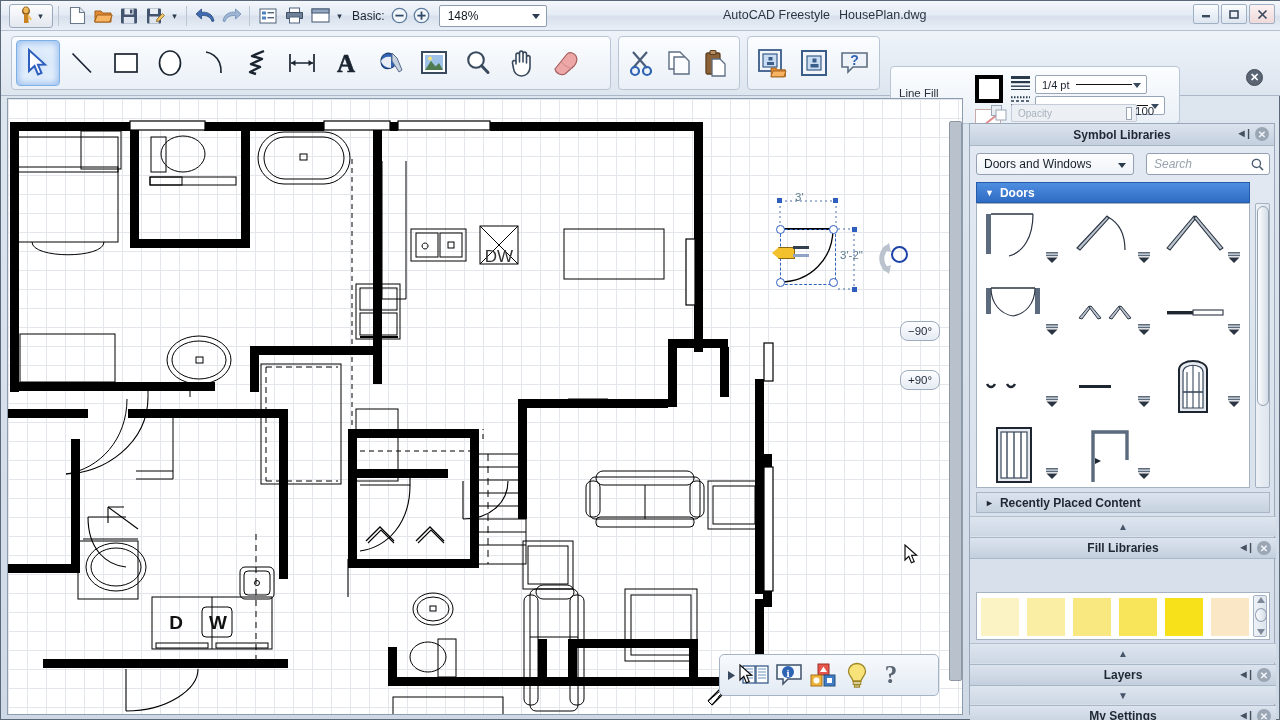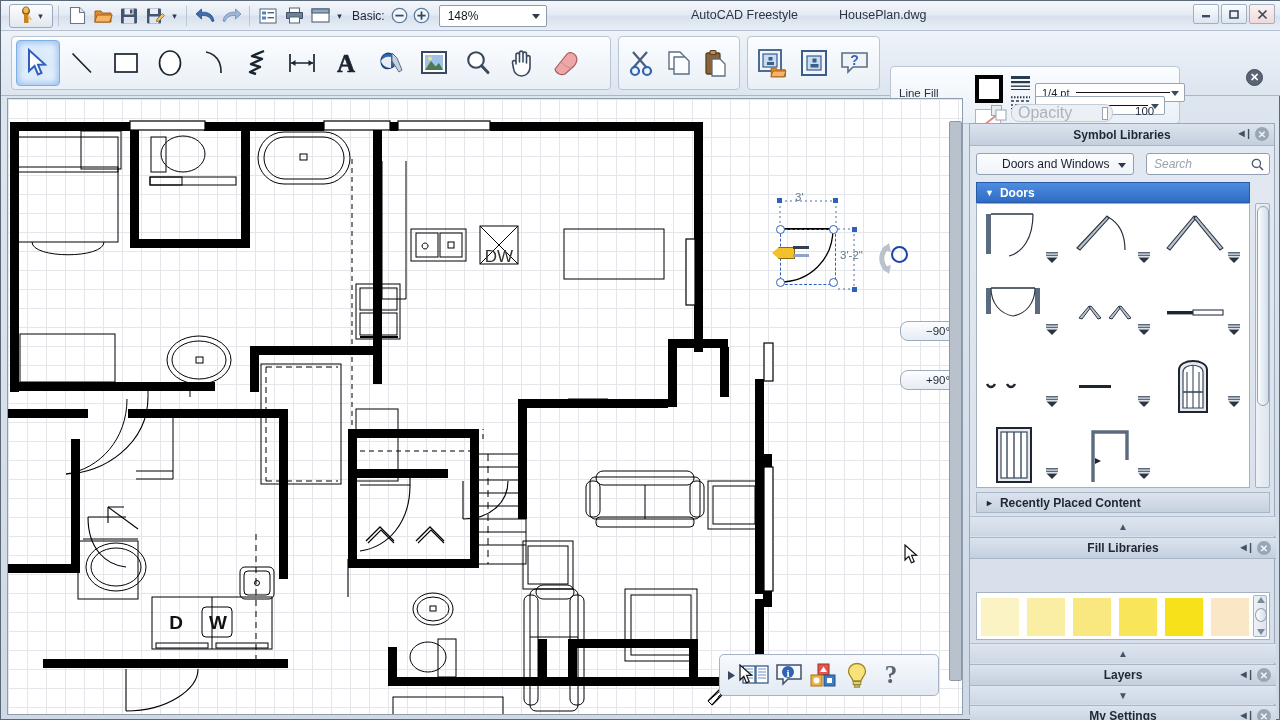--- a/index.html
+++ b/index.html
@@ -39,21 +39,21 @@
     background: #fff; border: 1px solid #8d9cae; border-radius: 2px;
     display: flex; align-items: center; font-size: 12px; color: #12181f;
     padding-left: 8px; position: relative;
   }
   .zoomcombo .cb-arrow {
     position: absolute; right: 6px; top: 8px;
     border-left: 4px solid transparent; border-right: 4px solid transparent;
     border-top: 5px solid #2b3b4e;
   }
   #apptitle {
-    position: absolute; left: 690px; top: 7px;
+    position: absolute; left: 722px; top: 7px;
     font-size: 12.5px; color: #2a3442;
   }
   #docname {
     position: absolute; left: 838px; top: 7px;
     font-size: 12.5px; color: #2a3442; text-align: right;
   }
   .wbtns { position: absolute; right: 6px; top: 3px; display: flex; gap: 2px; }
   .wbtn {
     width: 26px; height: 20px; border: 1px solid #9fb0c4; border-radius: 2px;
     background: linear-gradient(#fbfdff, #dde5ef);
@@ -109,24 +109,24 @@
     position: absolute; background: #fff; border: 1px solid #97a5b6;
     border-radius: 2px; height: 19px; font-size: 11px; color: #1b2430;
     display: flex; align-items: center; padding-left: 6px;
   }
   .minicombo .cb-arrow2 {
     position: absolute; right: 5px; top: 7px;
     border-left: 4px solid transparent; border-right: 4px solid transparent;
     border-top: 5px solid #3a4a5e;
   }
   .opacity-box {
-    position: absolute; left: 120px; top: 37px; width: 102px; height: 18px;
-    background: #eceff4; border: 1px solid #c3ccd8; border-radius: 8px;
+    position: absolute; left: 120px; top: 37px; width: 126px; height: 18px;
+    background: #eceff4; border: 1px solid #c3ccd8; border-radius: 2px;
     display: flex; align-items: center; padding-left: 6px;
-    font-size: 16px; color: #a9b2bd;
+    font-size: 10px; color: #a9b2bd;
   }
   .opacity-slider {
     position: absolute; right: 4px; top: 2px; width: 6px; height: 13px;
     background: #fff; border: 1px solid #9aa6b5;
   }
   #ribbon-close {
     position: absolute; right: 18px; top: 38px; width: 17px; height: 17px;
     border-radius: 50%; background: #5a6472; border: 1px solid #454e5a;
     display: flex; align-items: center; justify-content: center;
     color: #fff; font-size: 11px; font-weight: bold; line-height: 1;
@@ -151,21 +151,21 @@
     position: absolute; border: 1px dashed #2f5fbe;
   }
   .selhandle {
     position: absolute; width: 9px; height: 9px; border-radius: 50%;
     background: #fff; border: 1.5px solid #2f5fbe;
   }
   .dimlabel {
     position: absolute; font-size: 11.5px; color: #5c7a8c;
   }
   .rotbtn {
-    position: absolute; height: 20px; padding: 0 25px;
+    position: absolute; height: 20px; padding: 0 7px;
     background: linear-gradient(#fcfdff, #e6ecf4);
     border: 1px solid #9dabbc; border-radius: 8px;
     font-size: 11.5px; color: #1f2935;
     display: flex; align-items: center;
   }
   .rotcircle {
     position: absolute; width: 17px; height: 17px; border-radius: 50%;
     border: 2.5px solid #1c42a8; background: transparent;
   }
   .movehandle {
@@ -223,21 +223,21 @@
   .closedot {
     width: 14px; height: 14px; border-radius: 50%;
     background: #9aa6b4; color: #f2f5f9; font-size: 10px;
     display: flex; align-items: center; justify-content: center;
     font-weight: bold;
   }
   .bigcombo {
     height: 22px; background: linear-gradient(#fdfdfe, #eff3f8);
     border: 1px solid #93a1b3; border-radius: 3px;
     font-size: 12px; color: #16202b; display: flex; align-items: center;
-    padding-left: 25px; position: relative;
+    padding-left: 7px; position: relative;
   }
   .bigcombo .cb-arrow3 {
     position: absolute; right: 7px; top: 9px;
     border-left: 4px solid transparent; border-right: 4px solid transparent;
     border-top: 5px solid #2b3b4e;
   }
   .searchbox {
     position: absolute; background: #fff; border: 1px solid #93a1b3;
     border-radius: 3px; height: 22px; font-size: 12px; color: #98a2ae;
     font-style: italic; display: flex; align-items: center; padding-left: 7px;
@@ -544,21 +544,21 @@
         <rect x="0" y="9.5" width="19" height="1.4" fill="#2b3b4e"></rect>
         <rect x="0" y="13" width="19" height="1" fill="#2b3b4e"></rect>
       </svg>
       <svg style="position:absolute;left:120px;top:29px" width="19" height="14" viewBox="0 0 19 14">
         <path d="M0 1.2 h19" stroke="#2b3b4e" stroke-width="2" stroke-dasharray="1.5 1.5"></path>
         <path d="M0 5 h19" stroke="#2b3b4e" stroke-width="1.6" stroke-dasharray="3 2"></path>
         <path d="M0 9 h19" stroke="#2b3b4e" stroke-width="1.4" stroke-dasharray="2 2 5 2"></path>
         <path d="M0 12.5 h19" stroke="#2b3b4e" stroke-width="1.2" stroke-dasharray="4 3"></path>
       </svg>
 
-      <div class="minicombo" style="left:144px;top:16px;width:150px">
+      <div class="minicombo" style="left:144px;top:8px;width:112px">
         <span>1/4 pt</span>
         <span style="flex:1;height:1px;background:#111;margin:0 14px 0 6px"></span>
         <span class="cb-arrow2"></span>
       </div>
       <div class="minicombo" style="left:144px;top:29px;width:130px">
         <span style="flex:1;height:1px;background:#111;margin:0 16px 0 2px"></span>
         <span class="cb-arrow2"></span>
       </div>
 
       <svg style="position:absolute;left:100px;top:38px" width="16" height="16" viewBox="0 0 16 16">

